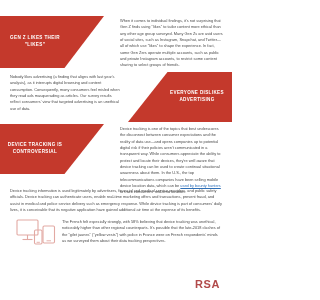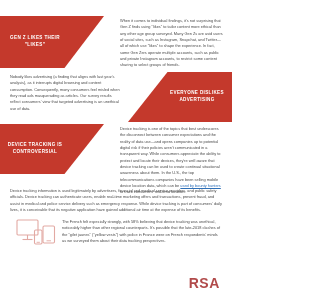--- a/index.html
+++ b/index.html
@@ -62,21 +62,21 @@
   .para-5 { left: 62px;  top: 219px; width: 160px; }
 
   .link { color: #2e6fb7; text-decoration: underline; }
 
   
   .device-icon { position: absolute; left: 16px; top: 216px; width: 40px; height: 34px; }
 
   
   .rsa-logo {
     position: absolute; right: 12px; bottom: 10px;
-    color: #B14A4A; font-size: 14px; font-weight: bold;
+    color: #B14A4A; font-size: 11px; font-weight: bold;
     letter-spacing: 0.6px; line-height: 1;
   }
 </style>
 </head>
 <body>
 
 <div class="page">
 
   <div class="banner banner-1">
     <div class="banner-title">GEN Z LIKES THEIR "LIKES"</div>

